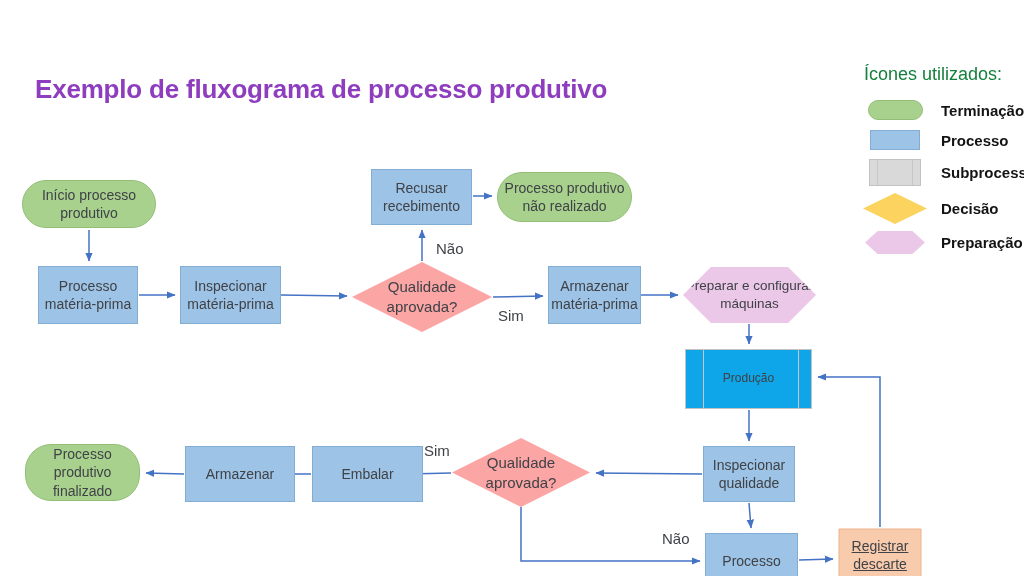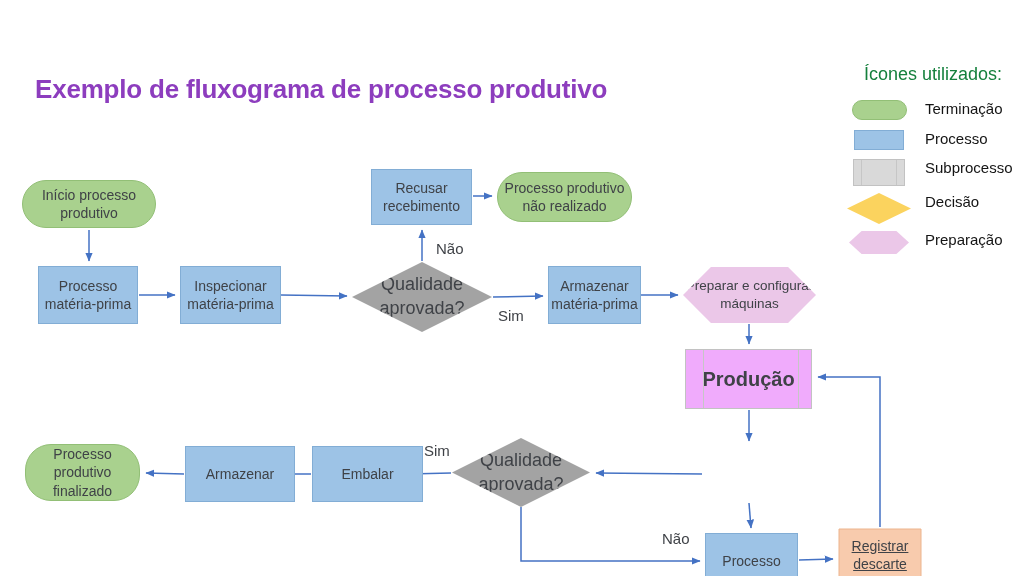--- a/index.html
+++ b/index.html
@@ -14,39 +14,39 @@
   }
   svg.edges { position:absolute; left:0; top:0; pointer-events:none; }
 
   .node {
     position:absolute; display:flex; align-items:center; justify-content:flex-end;
     text-align:center; color:#3f4247; font-size:14px; line-height:1.32;
   }
   .nt { display:block; width:100%; }
   .terminator { background:#a9d18e; border:1px solid #92bf76; border-radius:26px; }
   .process    { background:#9dc3e6; border:1px solid #82add5; }
-  .decision   { background:#a3a3a3; clip-path:polygon(50% 0,100% 50%,50% 100%,0 50%); font-size:18px; }
+  .decision   { background:#fca5a5; clip-path:polygon(50% 0,100% 50%,50% 100%,0 50%); font-size:15px; }
   .preparation{ background:#ebc7e8; clip-path:polygon(21% 0,79% 0,100% 50%,79% 100%,21% 100%,0 50%); font-size:13.5px; }
-  .subprocess { background:#f0abfc; border:1px solid #c2c2c2; font-size:20px;font-weight:bold; }
+  .subprocess { background:#0ea5e9; border:1px solid #c2c2c2; font-size:12px; }
   .subprocess::before, .subprocess::after {
     content:""; position:absolute; top:0; bottom:0; width:1px; background:#c6c6c6;
   }
   .subprocess::before { left:17px; }
   .subprocess::after  { right:12px; }
 
   .doc { background:transparent;text-decoration:underline; }
   .doc svg { position:absolute; left:0; top:0; }
   .doc .nt { position:relative; z-index:1; padding-bottom:8px; }
 
   .edge-label { position:absolute; font-size:15px; color:#3f4247; }
 
   
   .legend { position:absolute; left:840px; top:26px; width:184px; height:210px; }
   .legend-heading { position:absolute; left:24px; top:2px; font-size:18px; color:#15803d; }
-  .legend-row { position:absolute; left:2px; display:flex; align-items:flex-start; }
+  .legend-row { position:absolute; left:18px; display:flex; align-items:center;font-weight:bold; }
   .lg-cell { width:74px; display:flex; justify-content:center; align-items:center; flex:0 0 74px; }
   .lg-label { font-size:15px; color:#141414; margin-left:9px; white-space:nowrap; }
   .lg-terminator { width:55px; height:20px; background:#a9d18e; border:1px solid #92bf76; border-radius:11px; }
   .lg-process    { width:50px; height:20px; background:#9dc3e6; border:1px solid #82add5; }
   .lg-subprocess { position:relative; width:52px; height:27px; background:#d9d9d9; border:1px solid #c2c2c2; }
   .lg-subprocess::before, .lg-subprocess::after {
     content:""; position:absolute; top:0; bottom:0; width:1px; background:#c6c6c6;
   }
   .lg-subprocess::before { left:7px; }
   .lg-subprocess::after  { right:7px; }
@@ -116,20 +116,23 @@
     </div>
 
   <div class="node preparation" style="left:683px;top:231px;width:133px;height:56px">
     <span class="nt">Preparar e configurar máquinas</span>
     </div>
 
   <div class="node subprocess" style="left:685px;top:313px;width:127px;height:60px">
     <span class="nt">Produção</span>
     </div>
 
+  <div class="node process" style="left:703px;top:410px;width:92px;height:56px">
+    <span class="nt">Inspecionar qualidade</span>
+    </div>
 
   <div class="node decision" style="left:452px;top:402px;width:138px;height:69px">
     <span class="nt">Qualidade aprovada?</span>
     </div>
 
   <div class="node process" style="left:312px;top:410px;width:111px;height:56px">
     <span class="nt">Embalar</span>
     </div>
 
   <div class="node process" style="left:185px;top:410px;width:110px;height:56px">

